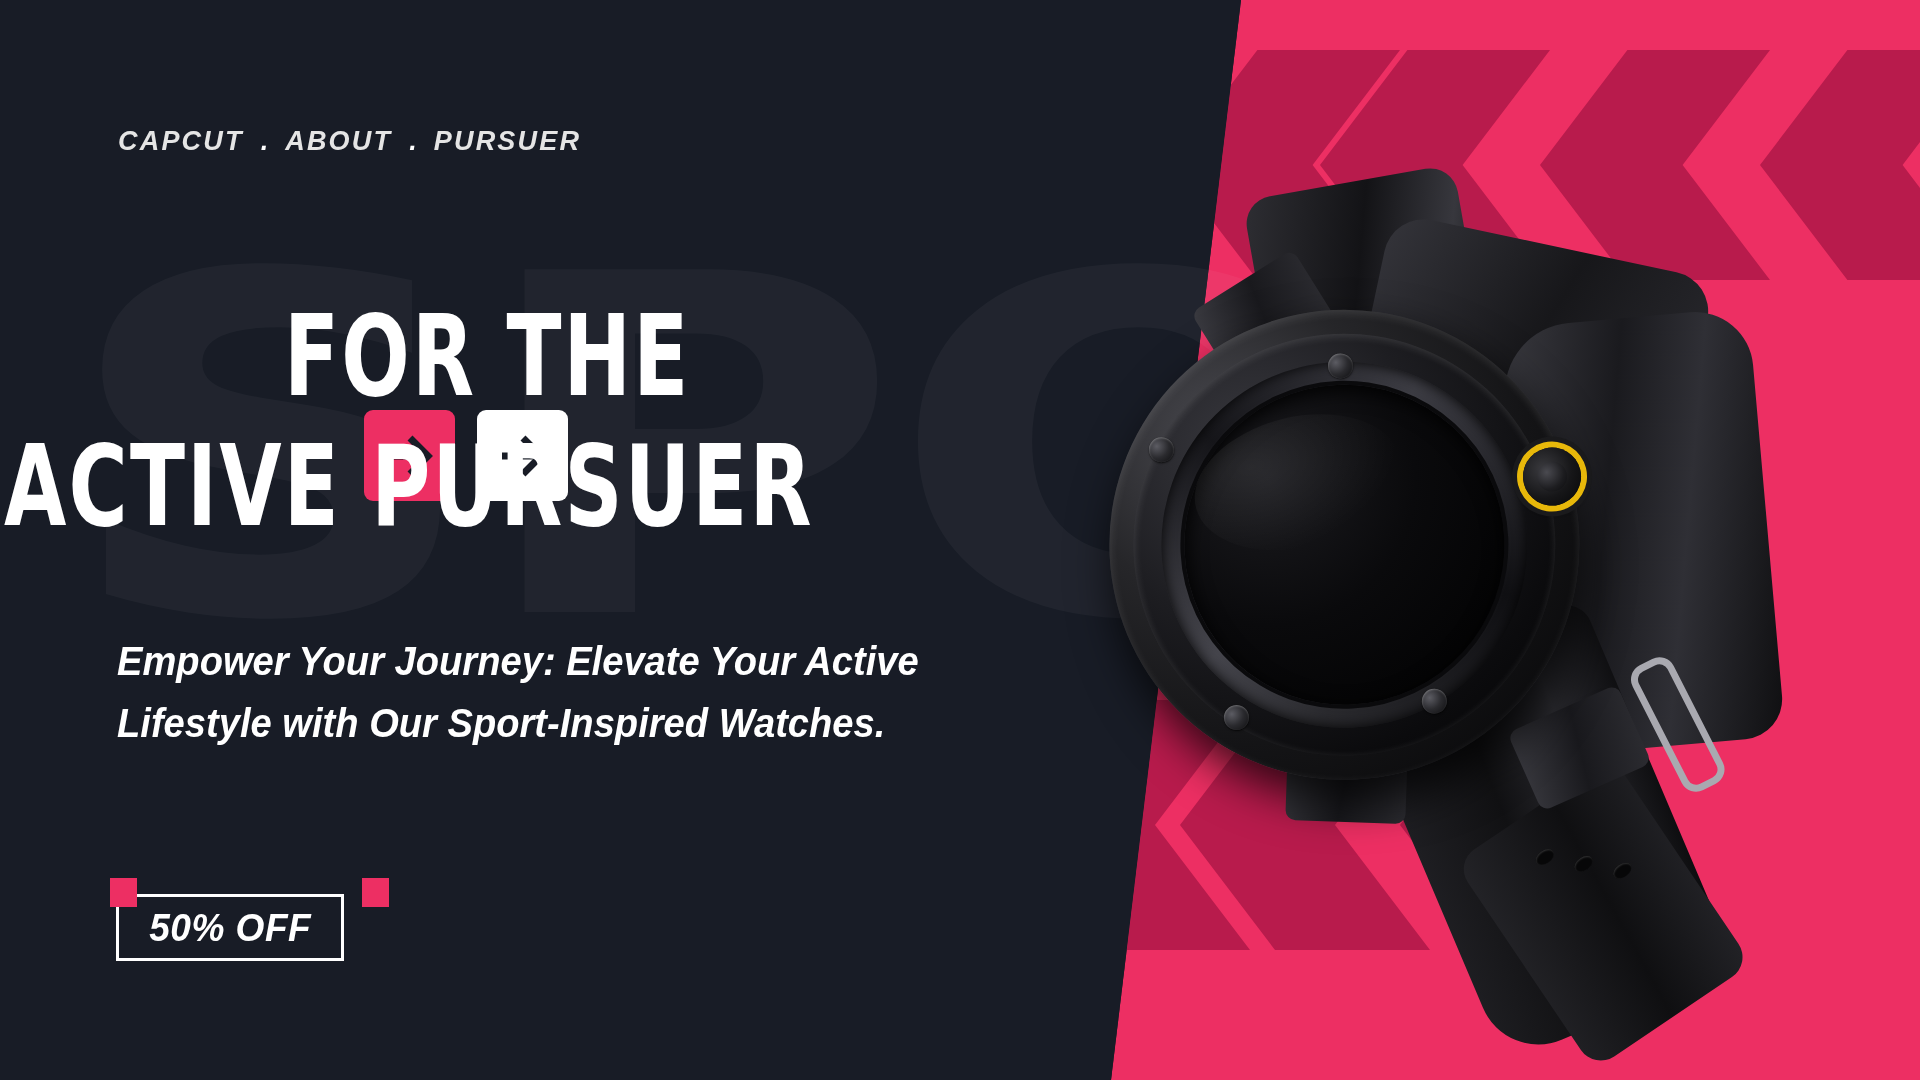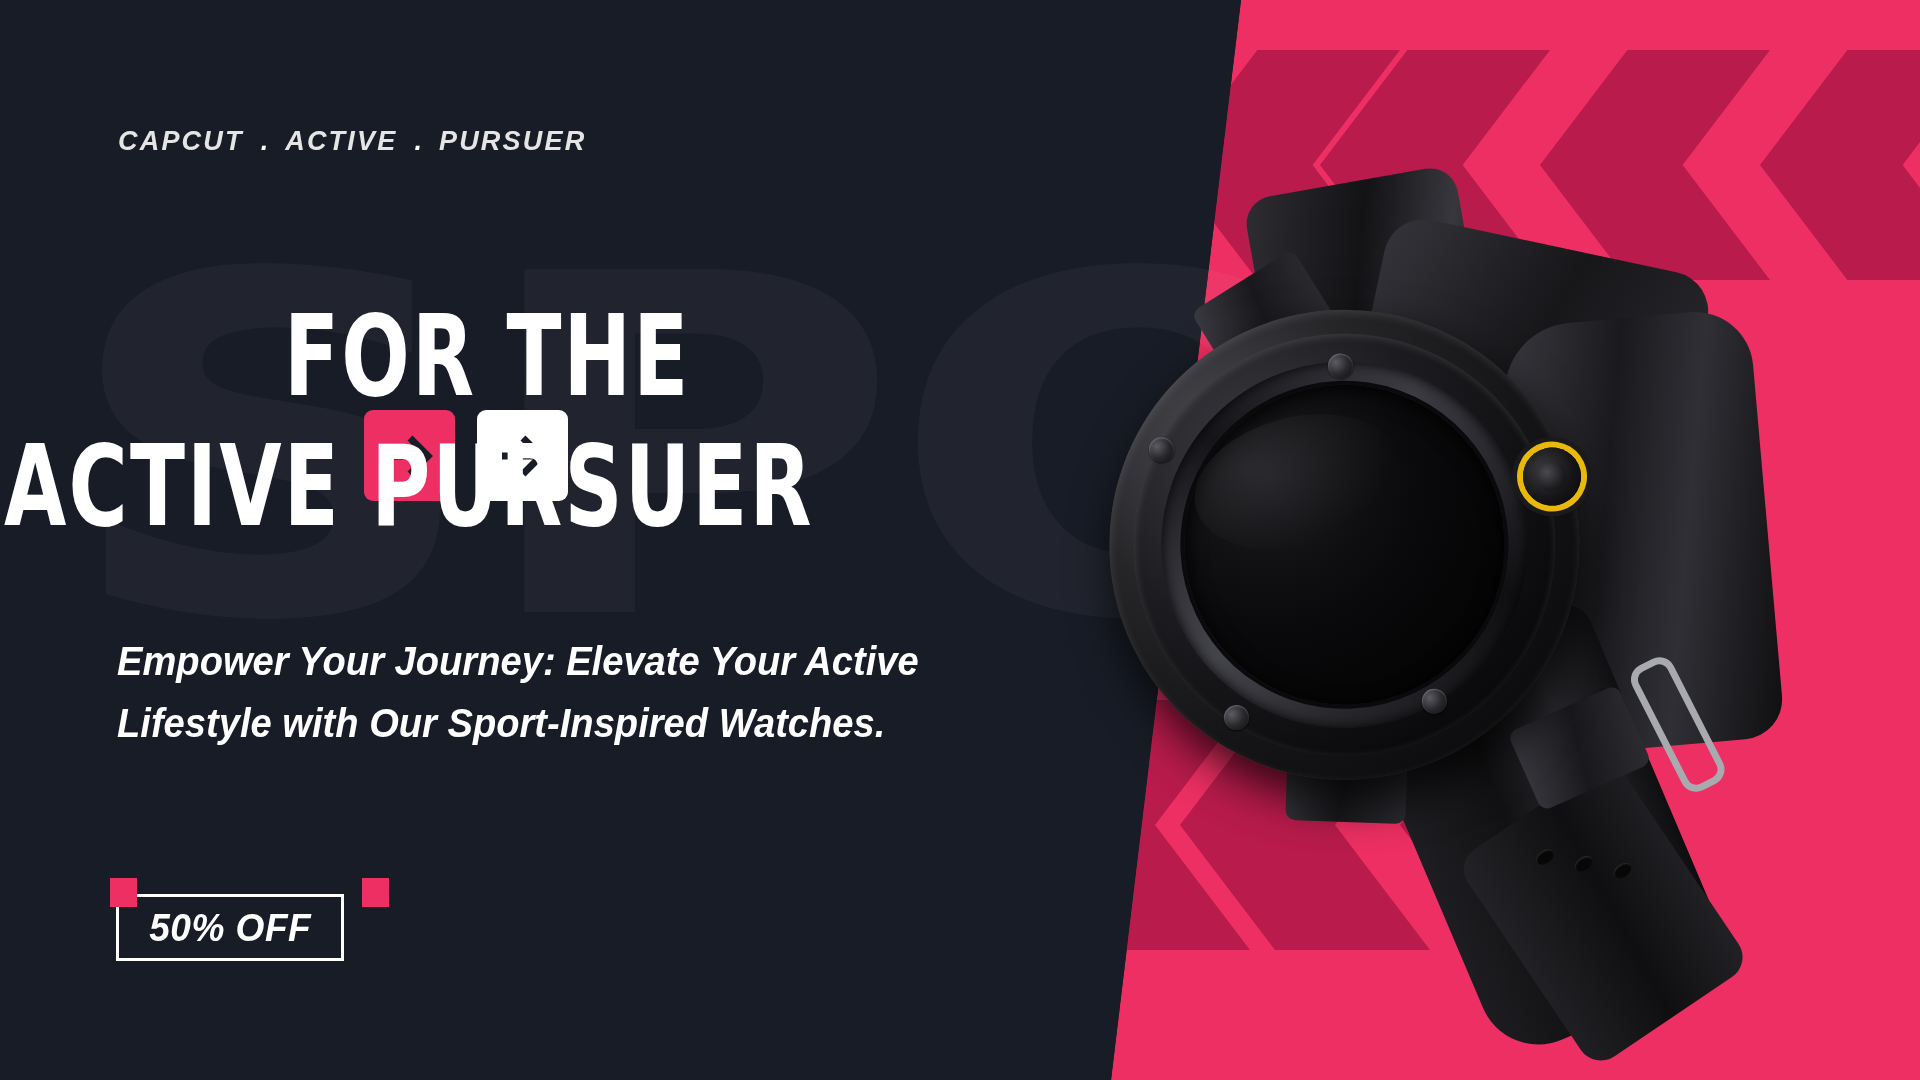--- a/index.html
+++ b/index.html
@@ -367,21 +367,21 @@
     </div>
   </div>
 
   <div class="dark-wedge"></div>
 
   <div class="watermark">SPO</div>
 
   <nav class="nav">
     <span class="nav-item">CAPCUT</span>
     <span class="nav-dot">.</span>
-    <span class="nav-item">ACTIVE</span>
+    <span class="nav-item">ABOUT</span>
     <span class="nav-dot">.</span>
     <span class="nav-item">PURSUER</span>
   </nav>
 
   <div class="headline">
     <div class="hl-row">
       <div class="hl-text">FOR THE</div>
       <div class="chips">
         <div class="chip chip-pink">
           <span>

